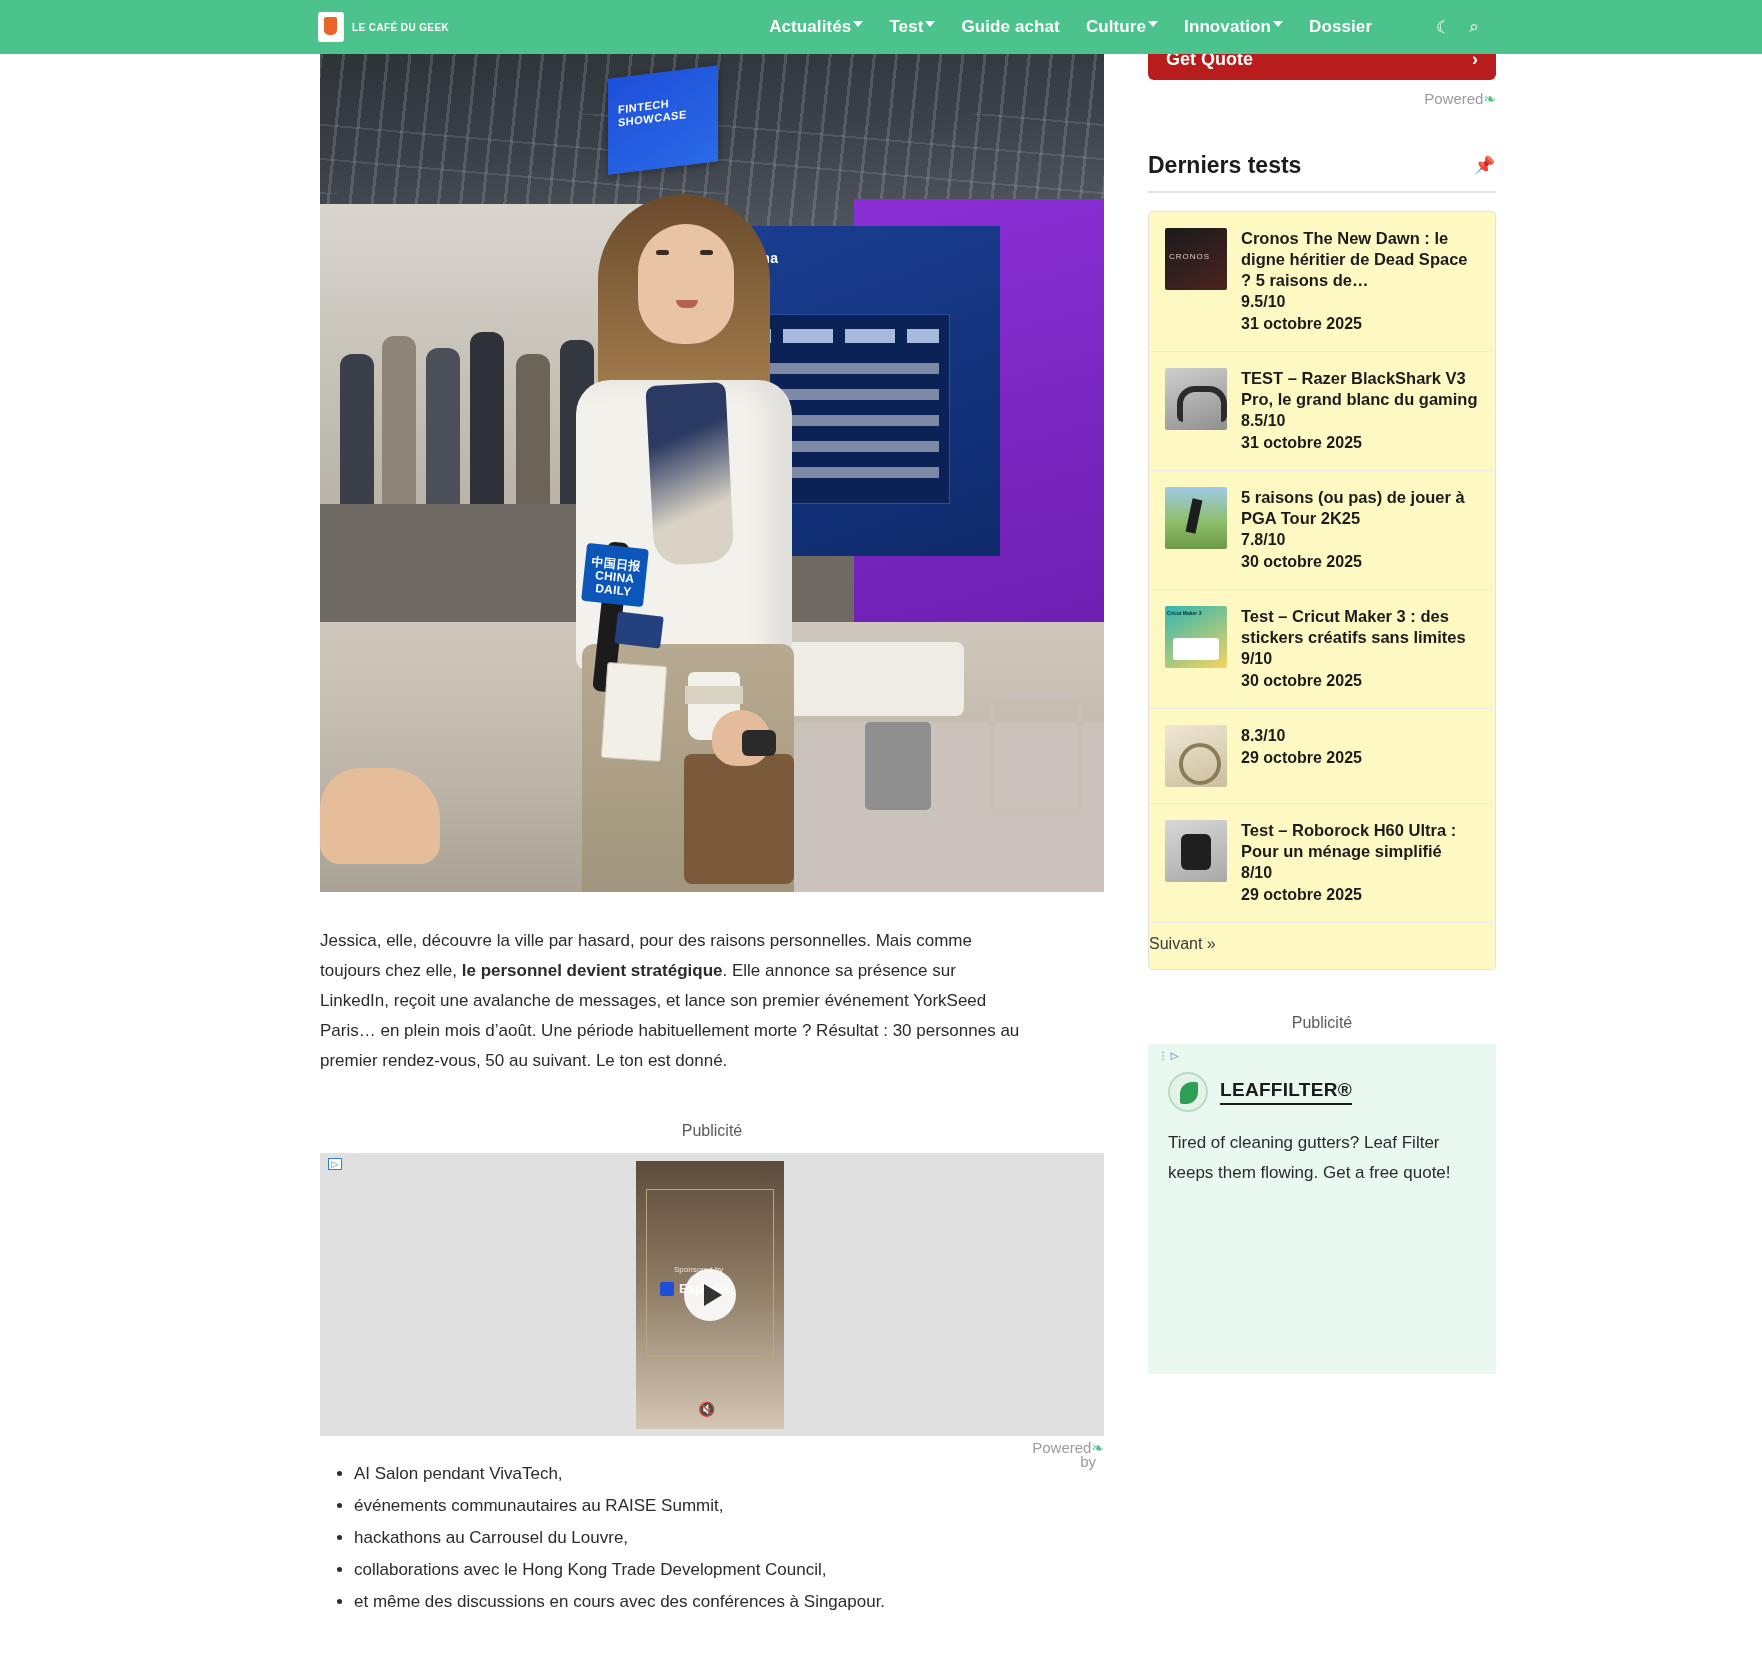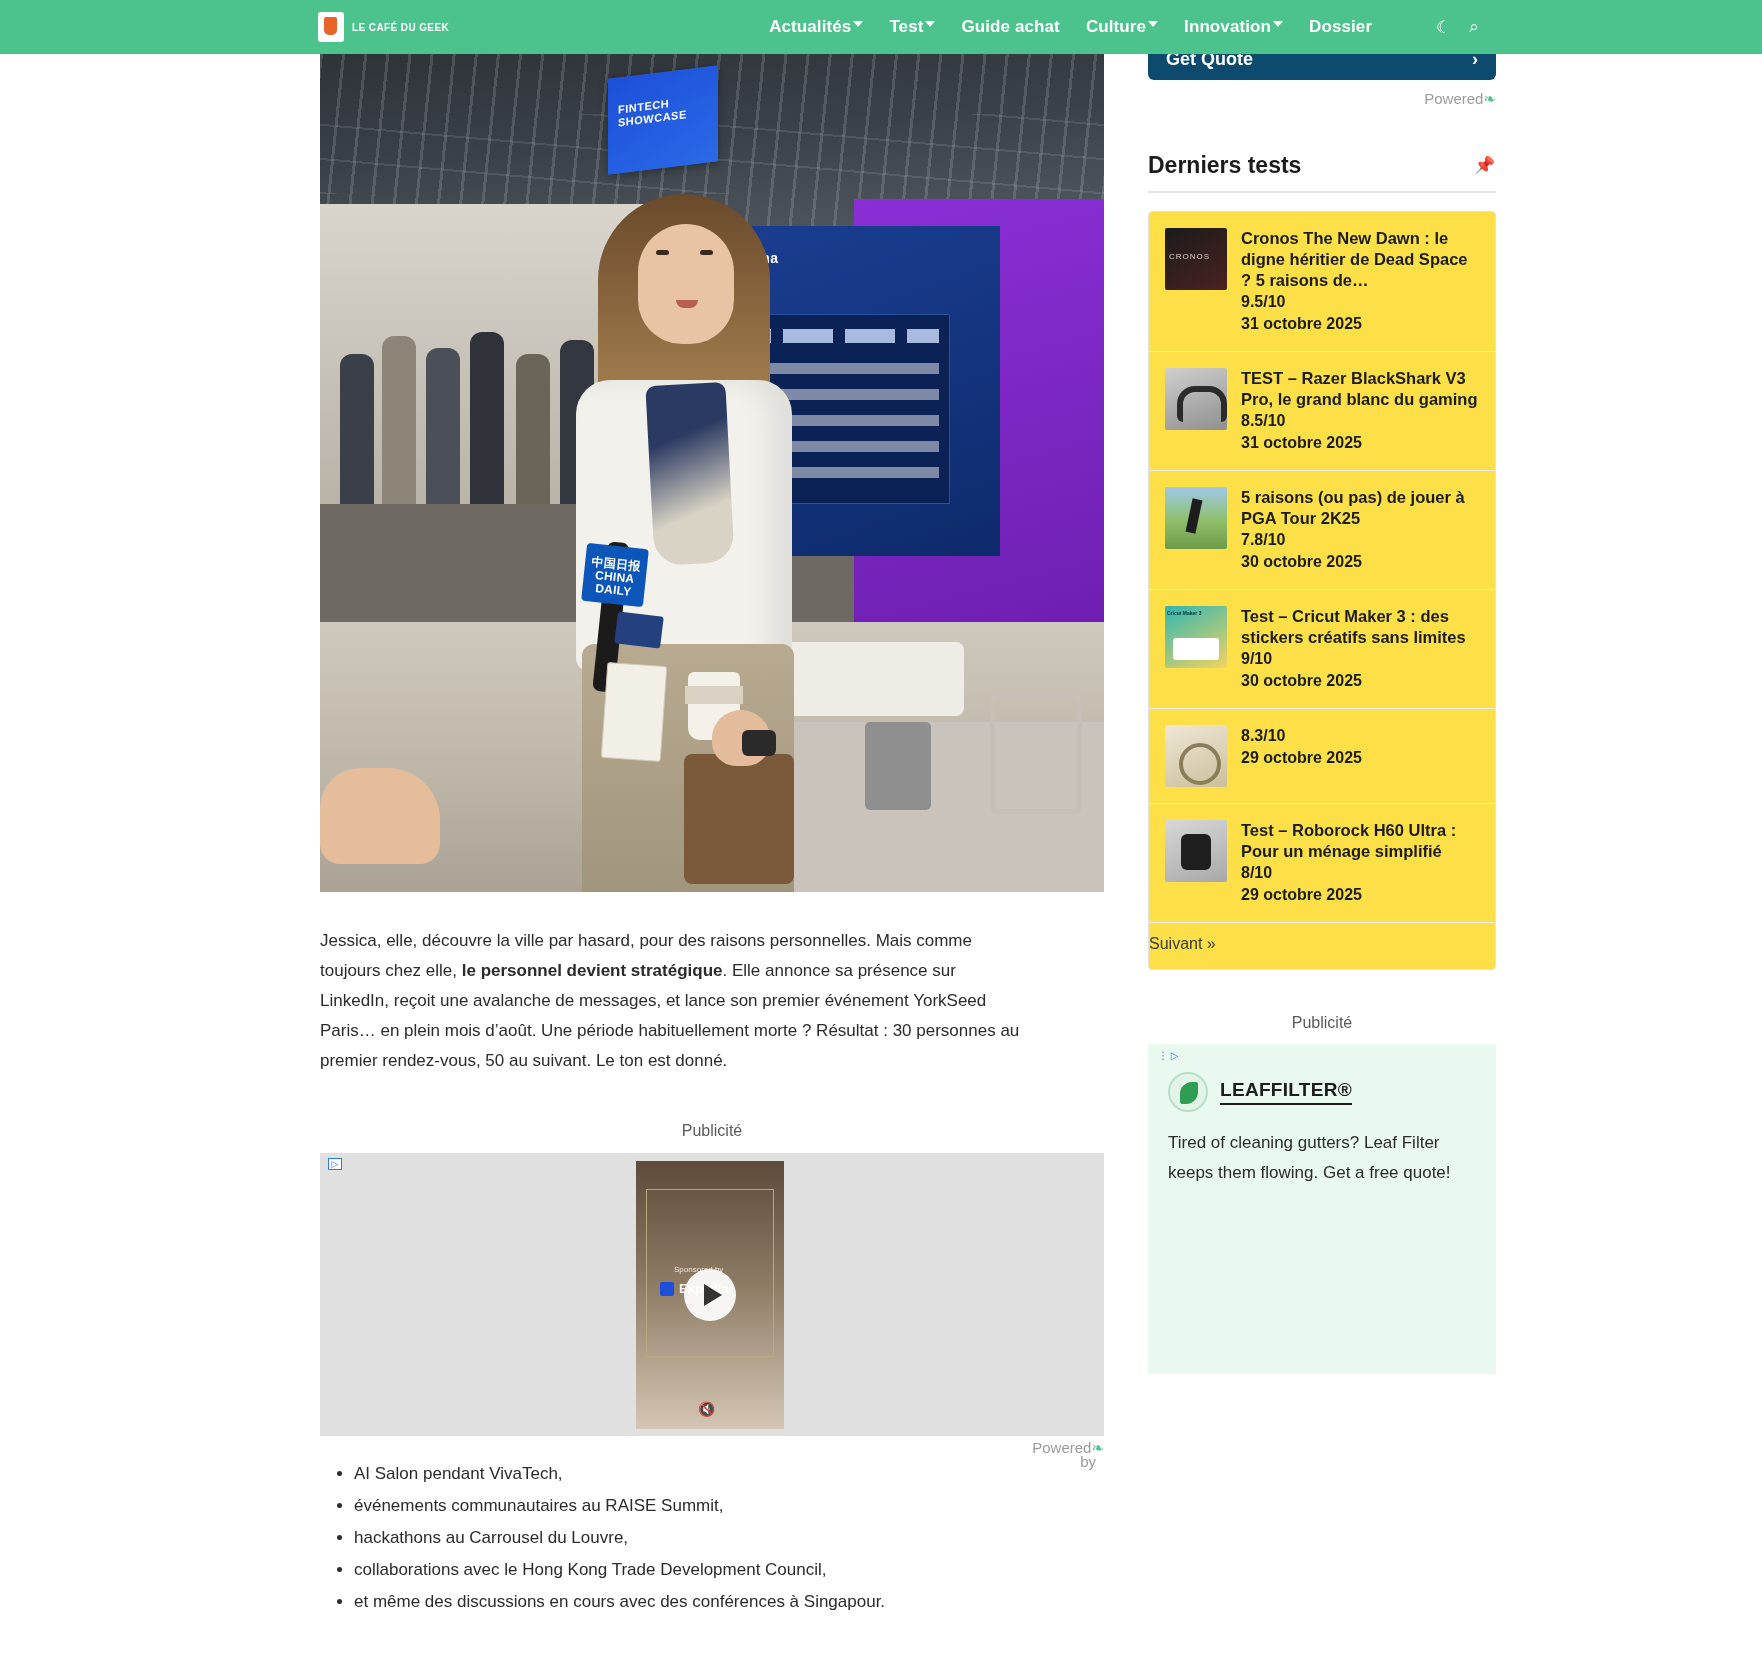--- a/index.html
+++ b/index.html
@@ -264,40 +264,40 @@
   }
   .powered .by { position: absolute; right: 8px; top: 14px; font-size: 15px; }
   .powered .leaf { color: #4cc28c; }
 
   .list { margin: 22px 0 0 0; padding-left: 34px; }
   .list li { font-size: 17px; line-height: 32px; color: #2b2b2b; }
 
   
   .sidebar { position: absolute; left: 1148px; top: 54px; width: 348px; }
   .quote-btn {
-    width: 348px; height: 42px; background: #0c4a6e; color: #fff;
+    width: 348px; height: 42px; background: #b91c1c; color: #fff;
     border-radius: 6px; display: flex; align-items: center; justify-content: space-between;
     padding: 0 18px; font-size: 18px; font-weight: bold;
     margin-top: -16px;
   }
   .quote-powered {
     text-align: right; font-size: 15px; color: #9b9b9b; margin-top: 10px;
   }
   .sb-title-row {
     display: flex; align-items: center; justify-content: space-between;
     margin-top: 44px;
     gap: 44px;
   }
   .sb-title { font-size: 23px; font-weight: bold; color: #1c1c1c; }
   .pin-icon { color: #8a8a8a; font-size: 17px; }
   .sb-rule { height: 2px; background: #e3e3e3; margin-top: 12px; }
 
   .tests-box {
     margin-top: 18px; border: 1px solid #e2e2e2; border-radius: 4px;
-    background: #fde047;
+    background: #fef9c3;
   }
   .test-item {
     display: flex; gap: 14px; padding: 16px 16px 16px 16px;
     border-bottom: 1px solid #ececec;
   }
   .test-item:last-of-type { border-bottom: none; }
   .thumb {
     width: 62px; height: 62px; flex: 0 0 62px; border-radius: 2px;
     background: #2b2b2b; position: relative; overflow: hidden;
   }

